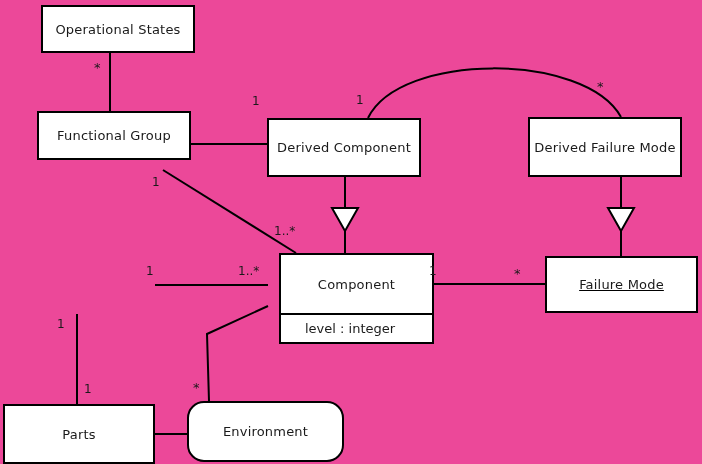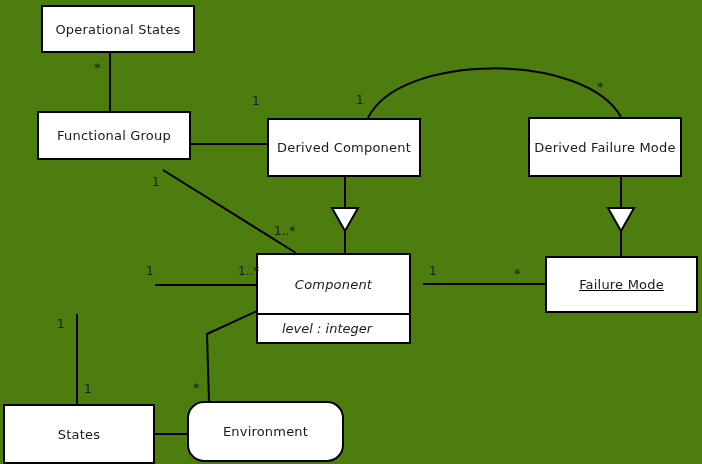--- a/index.html
+++ b/index.html
@@ -7,21 +7,21 @@
     padding: 0;
     background: #ffffff;
   }
   body {
     font-family: "DejaVu Sans", sans-serif;
   }
   #diagram-root {
     position: relative;
     width: 702px;
     height: 464px;
-    background: #4d7c0f;
+    background: #ec4899;
     overflow: hidden;
   }
   .uml-class {
     position: absolute;
     box-sizing: border-box;
     border: 2px solid #000000;
     background: #ffffff;
     display: flex;
     flex-direction: column;
     z-index: 3;
@@ -121,31 +121,31 @@
 
   <div class="uml-class" style="left:267px; top:118px; width:154px; height:59px;justify-content:center;">
     <div class="uml-name-compartment">Derived Component</div>
   </div>
 
   <div class="uml-class" style="left:528px; top:117px; width:154px; height:60px;">
     <div class="uml-name-compartment">Derived Failure Mode</div>
   </div>
 
 
-  <div class="uml-class" style="left:256px; top:253px; width:155px; height:91px;font-style:italic;">
+  <div class="uml-class" style="left:279px; top:253px; width:155px; height:91px;">
     <div class="uml-name-compartment" style="height:58px; flex:0 0 58px;">Component</div>
     <div class="uml-attr-compartment" style="height:31px;">level : integer</div>
   </div>
 
   <div class="uml-class" style="left:545px; top:256px; width:153px; height:57px;text-decoration:underline;">
     <div class="uml-name-compartment">Failure Mode</div>
   </div>
 
   <div class="uml-class" style="left:3px; top:404px; width:152px; height:60px;">
-    <div class="uml-name-compartment">States</div>
+    <div class="uml-name-compartment">Parts</div>
   </div>
 
   <div class="uml-class" style="left:187px; top:401px; width:157px; height:61px;border-radius:17px;">
     <div class="uml-name-compartment">Environment</div>
   </div>
 
   <div class="edge-label star" style="left:94px; top:61px;">*</div>
 
   <div class="edge-label" style="left:252px; top:95px;">1</div>
 

